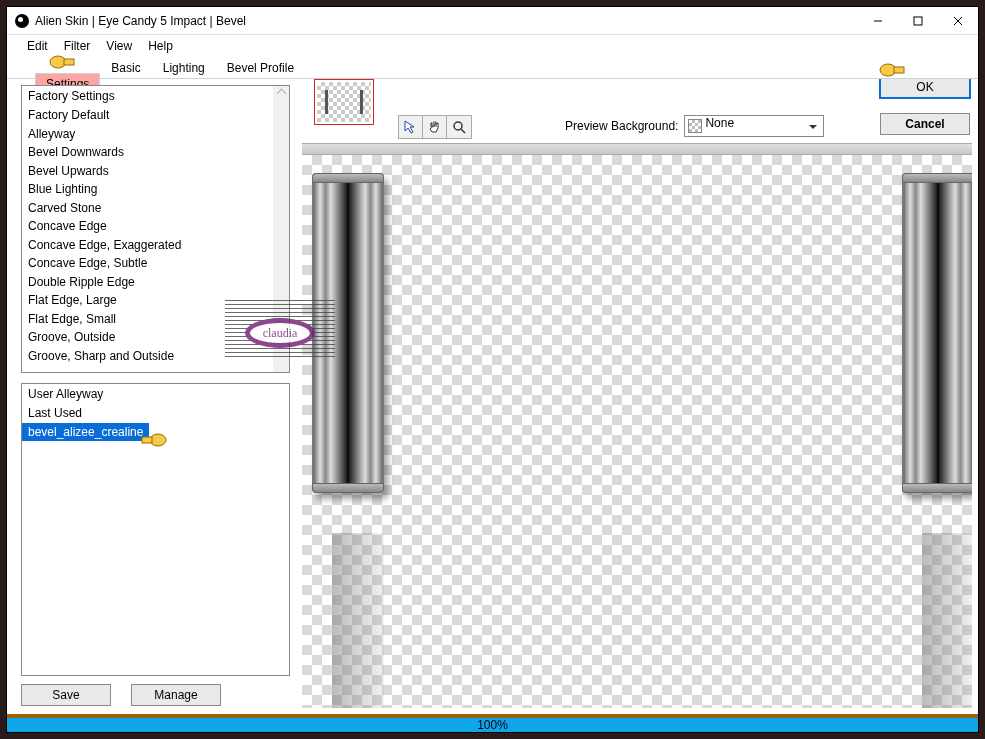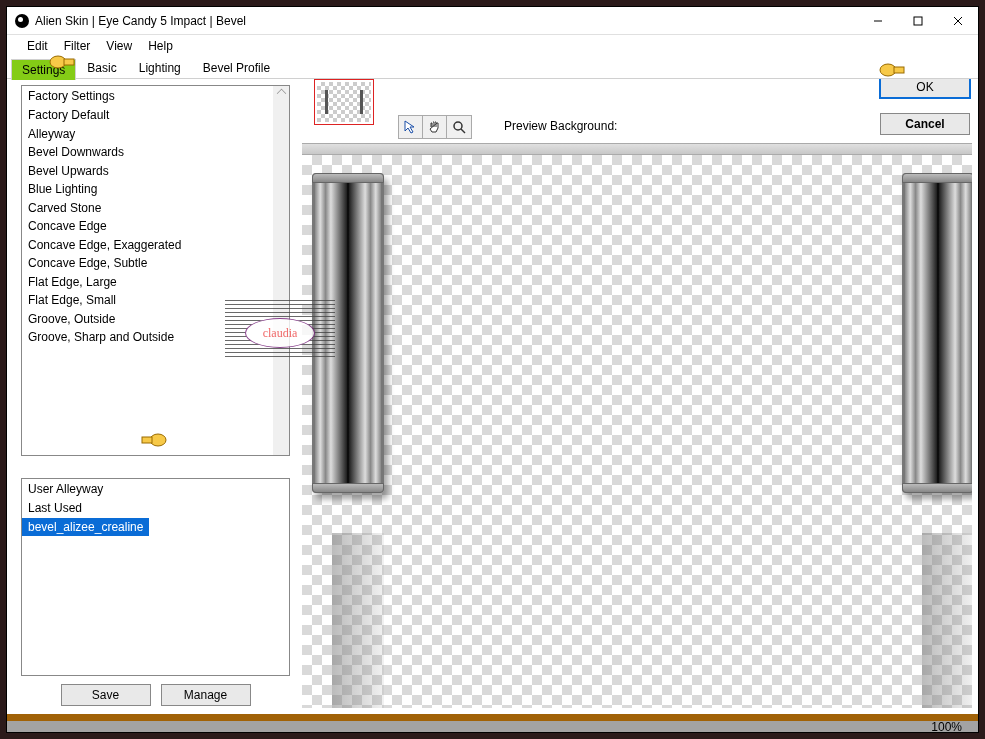--- a/index.html
+++ b/index.html
@@ -8,66 +8,66 @@
 .titlebar { height: 28px; display: flex; align-items: center; border-bottom: 1px solid #e0e0e0; }
 .titlebar-icon { width: 14px; height: 14px; background: #000; border-radius: 50%; margin: 0 6px 0 8px; position: relative; }
 .titlebar-icon::after { content: ""; position: absolute; top: 3px; left: 3px; width: 5px; height: 5px; background: #fff; border-radius: 50%; }
 .titlebar-text { flex: 1; font-size: 12px; }
 .titlebar-btns { display: flex; }
 .titlebar-btn { width: 40px; height: 28px; display: flex; align-items: center; justify-content: center; cursor: pointer; }
 .menubar { height: 22px; display: flex; align-items: center; padding: 0 12px; }
 .menu-item { padding: 2px 8px; cursor: pointer; }
 .tabs { height: 22px; display: flex; align-items: flex-end; padding: 0 4px; border-bottom: 1px solid #d0d0d0; }
 .tab { padding: 3px 10px; cursor: pointer; border: 1px solid transparent; border-bottom: none; }
-.tab.active { border-color: #d0d0d0; background: #84cc16; position: relative; top: 2px; }
+.tab.active { border-color: #d0d0d0; background: #fca5a5; position: relative; top: 16px; margin-left: 24px; }
 .body { flex: 1; display: flex; overflow: hidden; }
 .left-panel { width: 295px; display: flex; flex-direction: column; padding: 6px 12px 8px 14px; }
 .listbox { border: 1px solid #888; background: #fff; overflow: hidden; position: relative; }
-.listbox.top { height: 371px; margin-bottom: 22px; }
+.listbox.top { height: 288px; margin-bottom: 10px; }
 .listbox.bottom { flex: 1; }
 .lb-header { padding: 3px 6px; font-size: 12px; }
 .lb-items { padding: 0 0 4px 0; }
 .lb-item { padding: 1px 6px; font-size: 12px; cursor: pointer; line-height: 16.5px; }
 .lb-item.selected { background: #0a6cd6; color: #fff; display: inline-block; }
 .scroll-thumb { position: absolute; right: 0; top: 0; width: 16px; height: 100%; background: #f0f0f0; }
 .scroll-thumb::before { content: ""; position: absolute; top: 2px; left: 3px; width: 10px; height: 10px; border-left: 1px solid #888; border-top: 1px solid #888; transform: rotate(45deg) scale(0.6); }
-.btn-row { display: flex; justify-content: center; gap: 10px; padding-top: 8px; }
+.btn-row { display: flex; gap: 20px; padding-top: 8px; }
 .btn { min-width: 90px; height: 22px; border: 1px solid #888; background: #e9e9e9; cursor: pointer; font-size: 12px; }
 .right-panel { flex: 1; display: flex; flex-direction: column; background: #fff; position: relative; }
 .top-controls { height: 64px; display: flex; align-items: flex-start; padding: 0 8px 0 12px; position: relative; }
 .thumb-box { width: 60px; height: 46px; border: 1px solid #d22; background: #fff; margin-right: 24px; display: flex; align-items: center; justify-content: center; position: relative; }
 .thumb-checker { position: absolute; inset: 2px; background-image: linear-gradient(45deg,#ccc 25%,transparent 25%),linear-gradient(-45deg,#ccc 25%,transparent 25%),linear-gradient(45deg,transparent 75%,#ccc 75%),linear-gradient(-45deg,transparent 75%,#ccc 75%); background-size: 8px 8px; background-position: 0 0,0 4px,4px -4px,-4px 0; }
 .thumb-bars { position: absolute; inset: 10px; border-left: 3px solid #555; border-right: 3px solid #555; }
 .tool-icons { display: flex; gap: 0; border: 1px solid #aaa; background: #f0f0f0; margin-top: 36px; }
 .tool-icon { width: 24px; height: 22px; border-right: 1px solid #aaa; display: flex; align-items: center; justify-content: center; cursor: pointer; }
 .tool-icon:last-child { border-right: none; }
-.pbg-label { margin-left: 32px; margin-top: 40px; font-size: 12px; }
+.pbg-label { margin-left: 93px; margin-top: 40px; font-size: 12px; }
 .pbg-select { margin-left: 6px; margin-top: 36px; width: 140px; height: 22px; border: 1px solid #888; background: #fff; padding: 0 18px 0 20px; font-size: 12px; cursor: pointer; position: relative; }
 .pbg-select::before { content: ""; position: absolute; left: 3px; top: 3px; width: 12px; height: 12px; background-image: linear-gradient(45deg,#bbb 25%,transparent 25%),linear-gradient(-45deg,#bbb 25%,transparent 25%),linear-gradient(45deg,transparent 75%,#bbb 75%),linear-gradient(-45deg,transparent 75%,#bbb 75%); background-size: 6px 6px; background-position: 0 0,0 3px,3px -3px,-3px 0; border: 1px solid #888; }
 .pbg-select::after { content: ""; position: absolute; right: 6px; top: 9px; width: 0; height: 0; border-left: 4px solid transparent; border-right: 4px solid transparent; border-top: 4px solid #333; }
 .ok-group { position: absolute; right: 8px; top: -3px; display: flex; flex-direction: column; gap: 15px; }
 .btn.ok { width: 62px; border-color: #0a6cd6; box-shadow: 0 0 0 1px #0a6cd6; }
 .btn.cancel { width: 62px; font-weight: bold; }
 .preview-area { flex: 1; margin: 0 6px 6px 0; position: relative; background: #fff; overflow: hidden; }
 .gray-strip-h { position: absolute; left: 0; right: 0; height: 12px; background: linear-gradient(#e0e0e0,#c8c8c8); border-top: 1px solid #aaa; border-bottom: 1px solid #aaa; }
 .gray-strip-h.top { top: 0; }
 .checker-bg { position: absolute; left: 0; right: 0; top: 12px; bottom: 0; background-image: linear-gradient(45deg,#d9d9d9 25%,transparent 25%),linear-gradient(-45deg,#d9d9d9 25%,transparent 25%),linear-gradient(45deg,transparent 75%,#d9d9d9 75%),linear-gradient(-45deg,transparent 75%,#d9d9d9 75%); background-size: 20px 20px; background-position: 0 0,0 10px,10px -10px,-10px 0; }
 .pillar-wrap { position: absolute; top: 30px; width: 90px; }
 .pillar-wrap.left { left: 10px; }
 .pillar-wrap.right { right: -20px; }
 .pillar { width: 72px; height: 320px; background: linear-gradient(90deg,#888 0%,#ddd 8%,#888 16%,#ddd 24%,#222 48%,#000 50%,#222 52%,#ddd 76%,#888 84%,#ddd 92%,#888 100%); border: 3px solid #777; border-radius: 4px; box-shadow: 4px 6px 6px rgba(0,0,0,0.35); position: relative; }
 .pillar::before, .pillar::after { content: ""; position: absolute; left: -3px; right: -3px; height: 8px; background: linear-gradient(#bbb,#888); border: 1px solid #666; }
 .pillar::before { top: -3px; border-radius: 4px 4px 0 0; }
 .pillar::after { bottom: -3px; border-radius: 0 0 4px 4px; }
 .shadow-col { position: absolute; top: 360px; left: 20px; width: 52px; height: 180px; background: linear-gradient(90deg, rgba(120,120,120,0.5), rgba(120,120,120,0.1)); }
-.statusbar { height: 18px; border-top: 7px solid #a16207; display: flex; justify-content: flex-end; align-items: center; padding: 0 16px; font-size: 11px; background: #a3a3a3; }
+.statusbar { height: 18px; border-top: 4px solid #a16207; display: flex; justify-content: center; align-items: center; padding: 0 16px; font-size: 11px; background: #0ea5e9; }
 .pointer-hand { position: absolute; width: 28px; height: 20px; z-index: 50; pointer-events: none; }
 .watermark { position: absolute; left: 225px; top: 300px; width: 110px; height: 60px; opacity: 0.8; z-index: 40; pointer-events: none; }
 .watermark .lines { position: absolute; inset: 0; background: repeating-linear-gradient(#444 0 1px, transparent 1px 4px); }
-.watermark .oval { position: absolute; left: 20px; top: 18px; width: 70px; height: 30px; border-radius: 50%; background: #fff; border: 1px solid #701a75; display: flex; align-items: center; justify-content: center; font-family: cursive; font-size: 12px; color: #ef4444; }
+.watermark .oval { position: absolute; left: 20px; top: 18px; width: 70px; height: 30px; border-radius: 50%; background: #fff; border: 5px solid #701a75; display: flex; align-items: center; justify-content: center; font-family: cursive; font-size: 12px; color: #701a75; }
 svg { display: block; }
 </style>
 </head>
 <body>
 
 <div class="window">
 
   <div class="titlebar">
     <div class="titlebar-icon"></div>
     <div class="titlebar-text">Alien Skin | Eye Candy 5 Impact | Bevel</div>
@@ -114,20 +114,21 @@
         <div class="lb-items">
           <div class="lb-item">Factory Default</div>
           <div class="lb-item">Alleyway</div>
           <div class="lb-item">Bevel Downwards</div>
           <div class="lb-item">Bevel Upwards</div>
           <div class="lb-item">Blue Lighting</div>
           <div class="lb-item">Carved Stone</div>
           <div class="lb-item">Concave Edge</div>
           <div class="lb-item">Concave Edge, Exaggerated</div>
           <div class="lb-item">Concave Edge, Subtle</div>
+          <div class="lb-item">Double Ripple Edge</div>
           <div class="lb-item">Flat Edge, Large</div>
           <div class="lb-item">Flat Edge, Small</div>
           <div class="lb-item">Groove, Outside</div>
           <div class="lb-item">Groove, Sharp and Outside</div>
         </div>
       </div>
 
       <div class="listbox bottom">
         <div class="lb-header">User Alleyway</div>
         <div class="lb-items">
@@ -161,20 +162,23 @@
               </svg>
           </div>
           <div class="tool-icon">
             <svg width="16" height="16">
                 <circle cx="7" cy="7" r="4" fill="none" stroke="#333" stroke-width="1.5"></circle>
                 <line x1="10" y1="10" x2="14" y2="14" stroke="#333" stroke-width="1.5"></line>
               </svg>
           </div>
         </div>
         <div class="pbg-label">Preview Background:</div>
+        <div class="pbg-select">
+          <span>None</span>
+        </div>
         <div class="ok-group">
           <button class="btn ok">OK</button>
           <button class="btn cancel">Cancel</button>
         </div>
       </div>
 
       <div class="preview-area">
         <div class="gray-strip-h top"></div>
         <div class="checker-bg"></div>
         <div class="pillar-wrap left">

